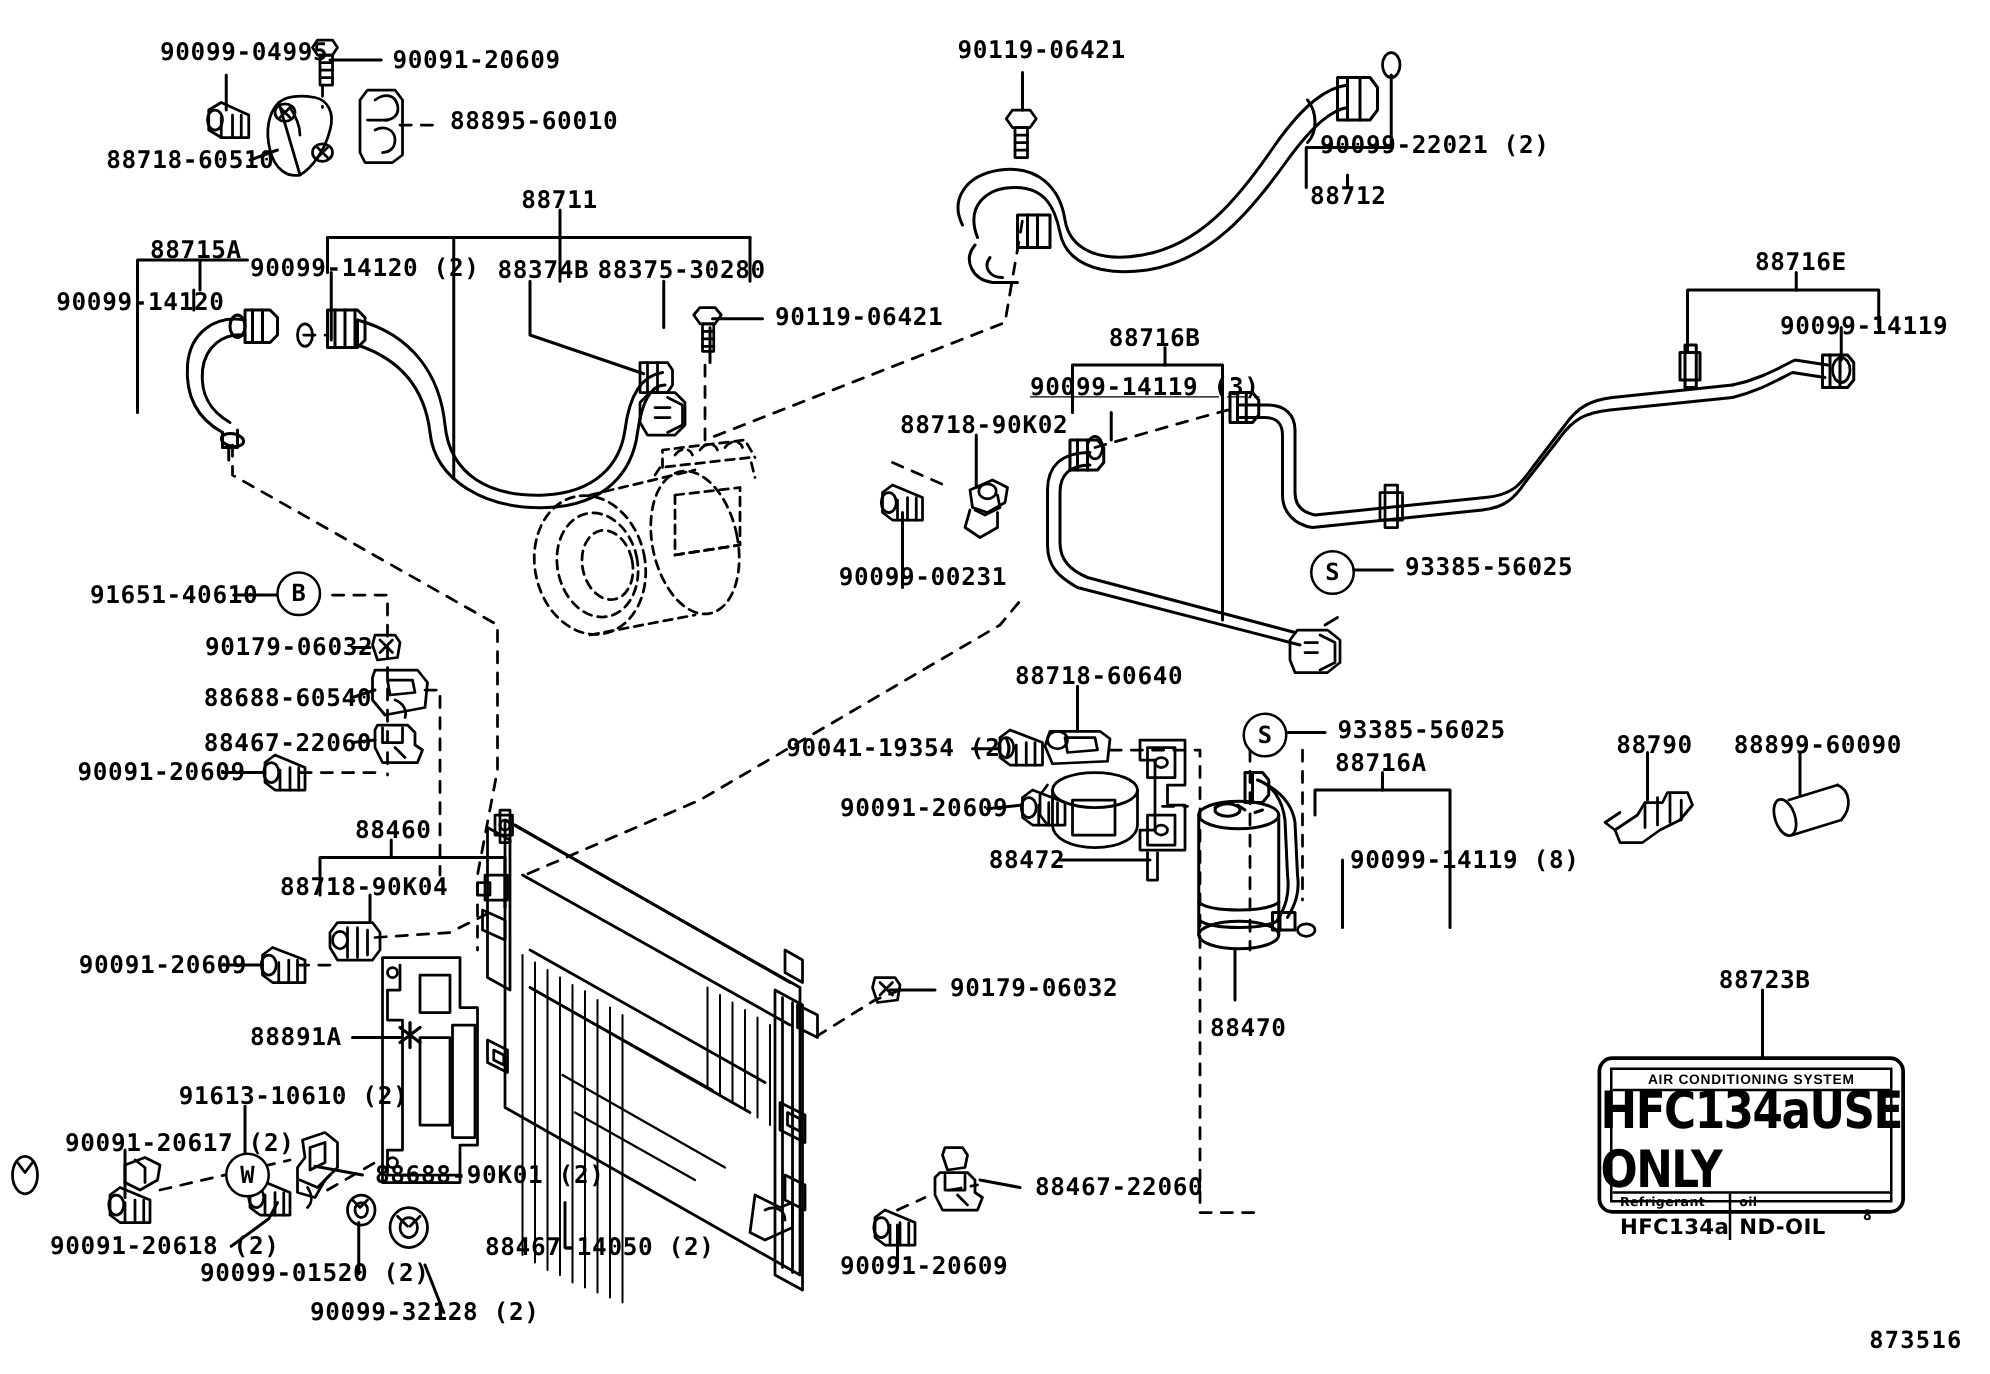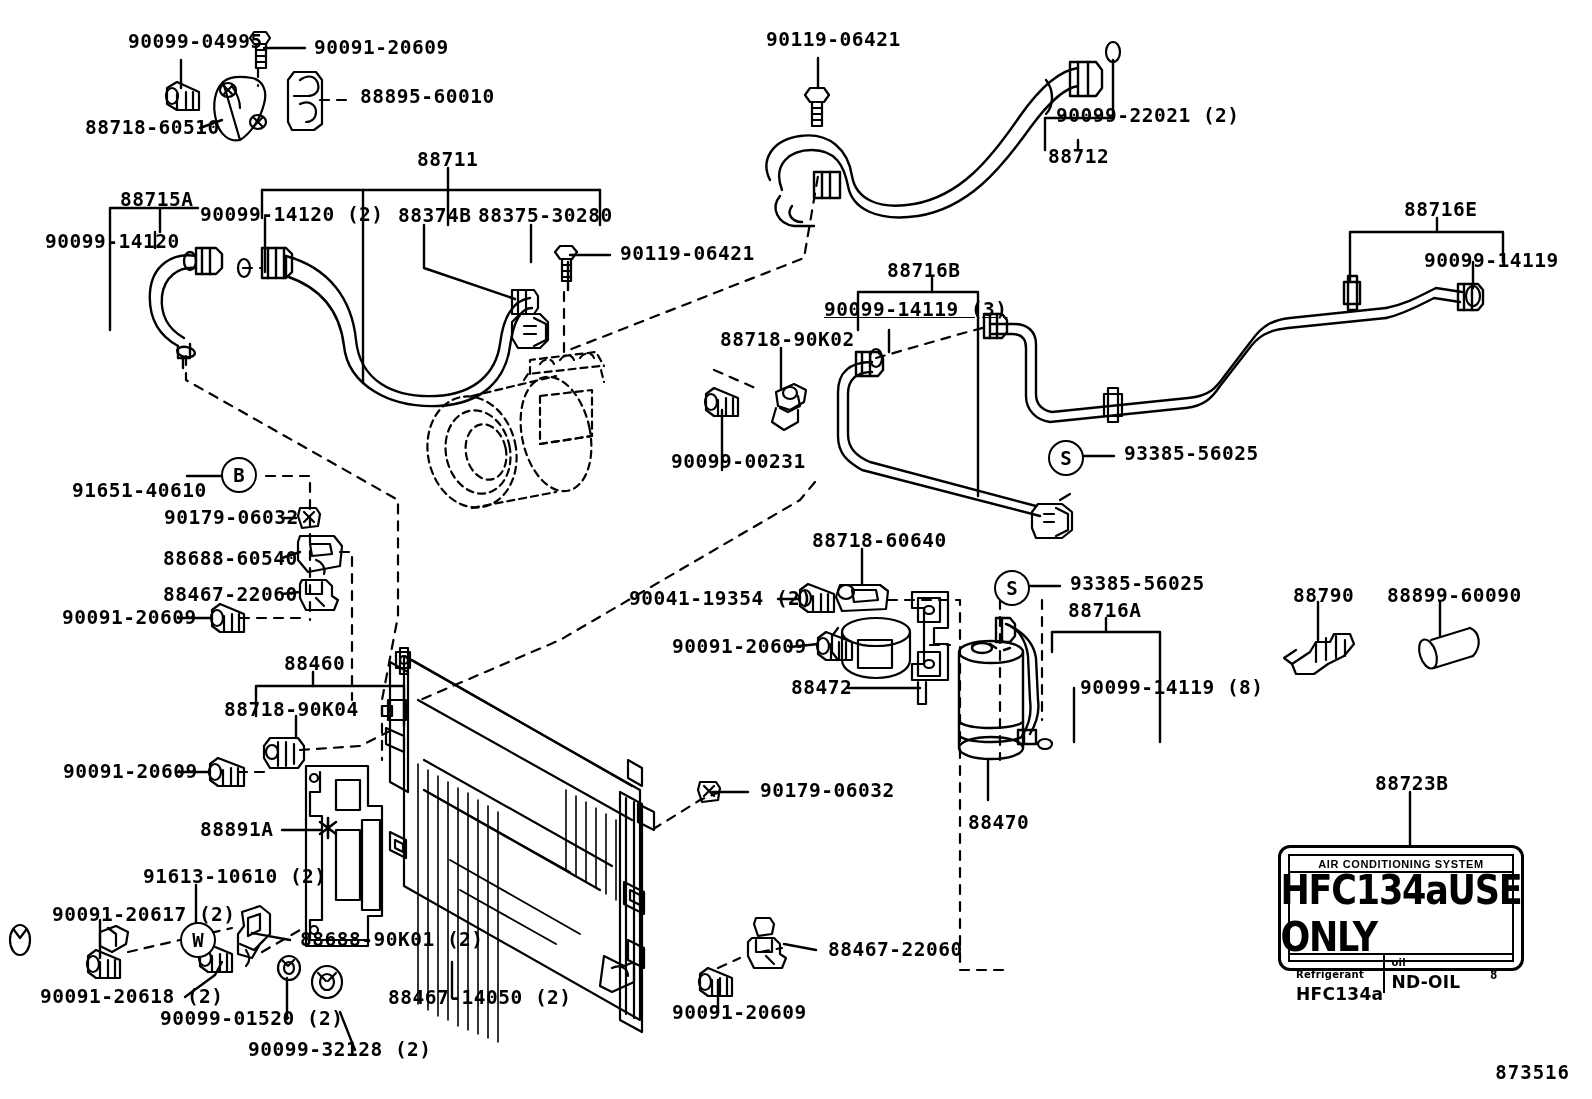--- a/index.html
+++ b/index.html
@@ -14,21 +14,21 @@
   
   .caution{position:absolute;border:3px solid #000;border-radius:12px;background:#fff;}
   .caution .inner{position:absolute;left:7px;top:6px;right:7px;bottom:6px;border:2px solid #000;
        display:flex;flex-direction:column;}
   .cau-top{border-bottom:2px solid #000;text-align:center;font-size:11px;font-weight:bold;
        letter-spacing:0.6px;padding:2px 0 1px;font-family:Liberation Sans, sans-serif;}
   .cau-mid{flex:1;display:flex;align-items:center;justify-content:center;border-bottom:2px solid #000;}
   .cau-mid span{font-family:"DejaVu Sans","Liberation Sans",sans-serif;font-weight:bold;
        font-size:35px;letter-spacing:-1.2px;transform:scaleY(1.18);}
   .cau-bot{display:flex;height:38px;}
-  .cau-c1{flex:1.25;border-right:2px solid #000;padding:14px 0 0 6px;}
+  .cau-c1{flex:1.25;border-right:2px solid #000;padding:2px 0 0 6px;}
   .cau-c2{flex:1.35;padding:2px 0 0 6px;}
   .cau-c3{width:36px;display:flex;align-items:center;justify-content:center;}
   .cau-c3 b{font-family:"DejaVu Sans","Liberation Sans",sans-serif;font-size:29px;transform:scaleY(1.15);}
   .cau-bot div b,.cau-bot div i{display:block;font-style:normal;
        font-family:"DejaVu Sans","Liberation Sans",sans-serif;font-weight:bold;font-size:10px;letter-spacing:.3px;}
   .cau-bot div i{margin-top:4px;font-size:17px;}
 </style>
 </head>
 <body>
 
@@ -473,21 +473,21 @@
       <div class="lbl" style="left: 478px; top: 206px;">88375-30280</div>
       <div class="lbl" style="left: 45px; top: 232px;">90099-14120</div>
       <div class="lbl" style="left: 620px; top: 244px;">90119-06421</div>
       <div class="lbl" style="left: 1404px; top: 200px;">88716E</div>
       <div class="lbl" style="left: 1424px; top: 251px;">90099-14119</div>
       <div class="lbl" style="left: 887px; top: 261px;">88716B</div>
       <div class="lbl" style="left: 824px; top: 300px; text-decoration: underline;">90099-14119 (3)</div>
       <div class="lbl" style="left: 720px; top: 330px;">88718-90K02</div>
       <div class="lbl" style="left: 671px; top: 452px;">90099-00231</div>
       <div class="lbl" style="left: 1124px; top: 444px;">93385-56025</div>
-      <div class="lbl" style="left: 72px; top: 466px; margin-top: 15px;">91651-40610</div>
+      <div class="lbl" style="left: 72px; top: 466px;">91651-40610</div>
       <div class="lbl" style="left: 164px; top: 508px;">90179-06032</div>
       <div class="lbl" style="left: 163px; top: 549px;">88688-60540</div>
       <div class="lbl" style="left: 163px; top: 585px;">88467-22060</div>
       <div class="lbl" style="left: 62px; top: 608px;">90091-20609</div>
       <div class="lbl" style="left: 812px; top: 531px;">88718-60640</div>
       <div class="lbl" style="left: 629px; top: 589px;">90041-19354 (2)</div>
       <div class="lbl" style="left: 672px; top: 637px;">90091-20609</div>
       <div class="lbl" style="left: 791px; top: 678px;">88472</div>
       <div class="lbl" style="left: 1070px; top: 574px;">93385-56025</div>
       <div class="lbl" style="left: 1068px; top: 601px;">88716A</div>

